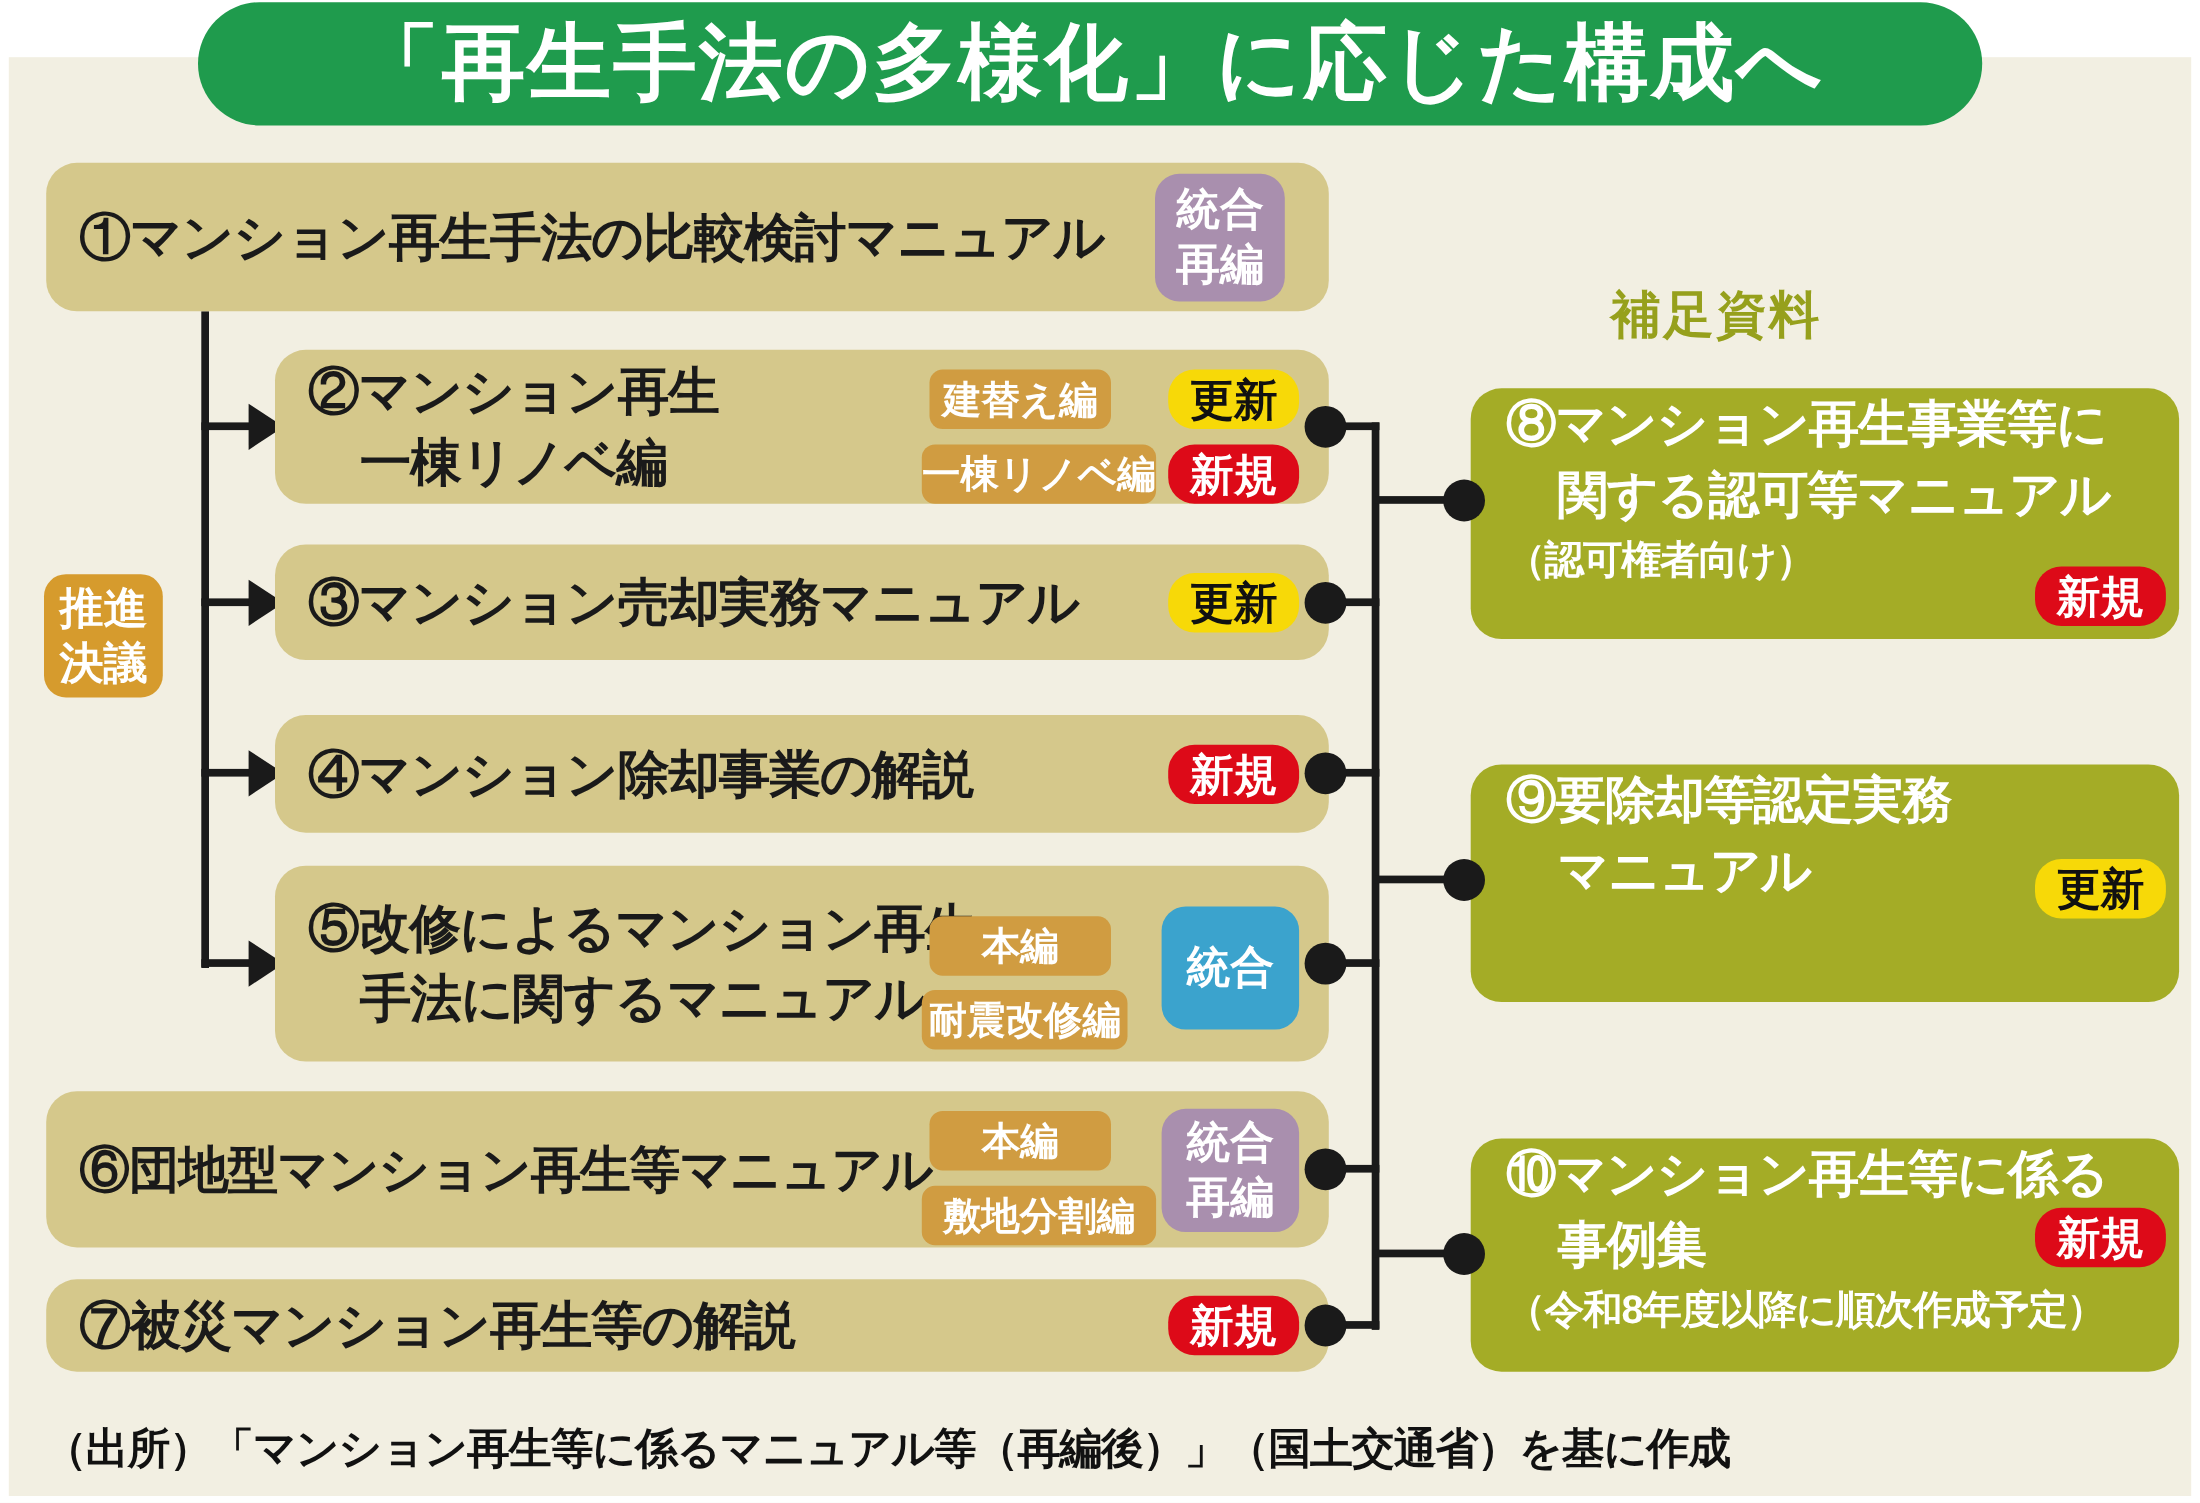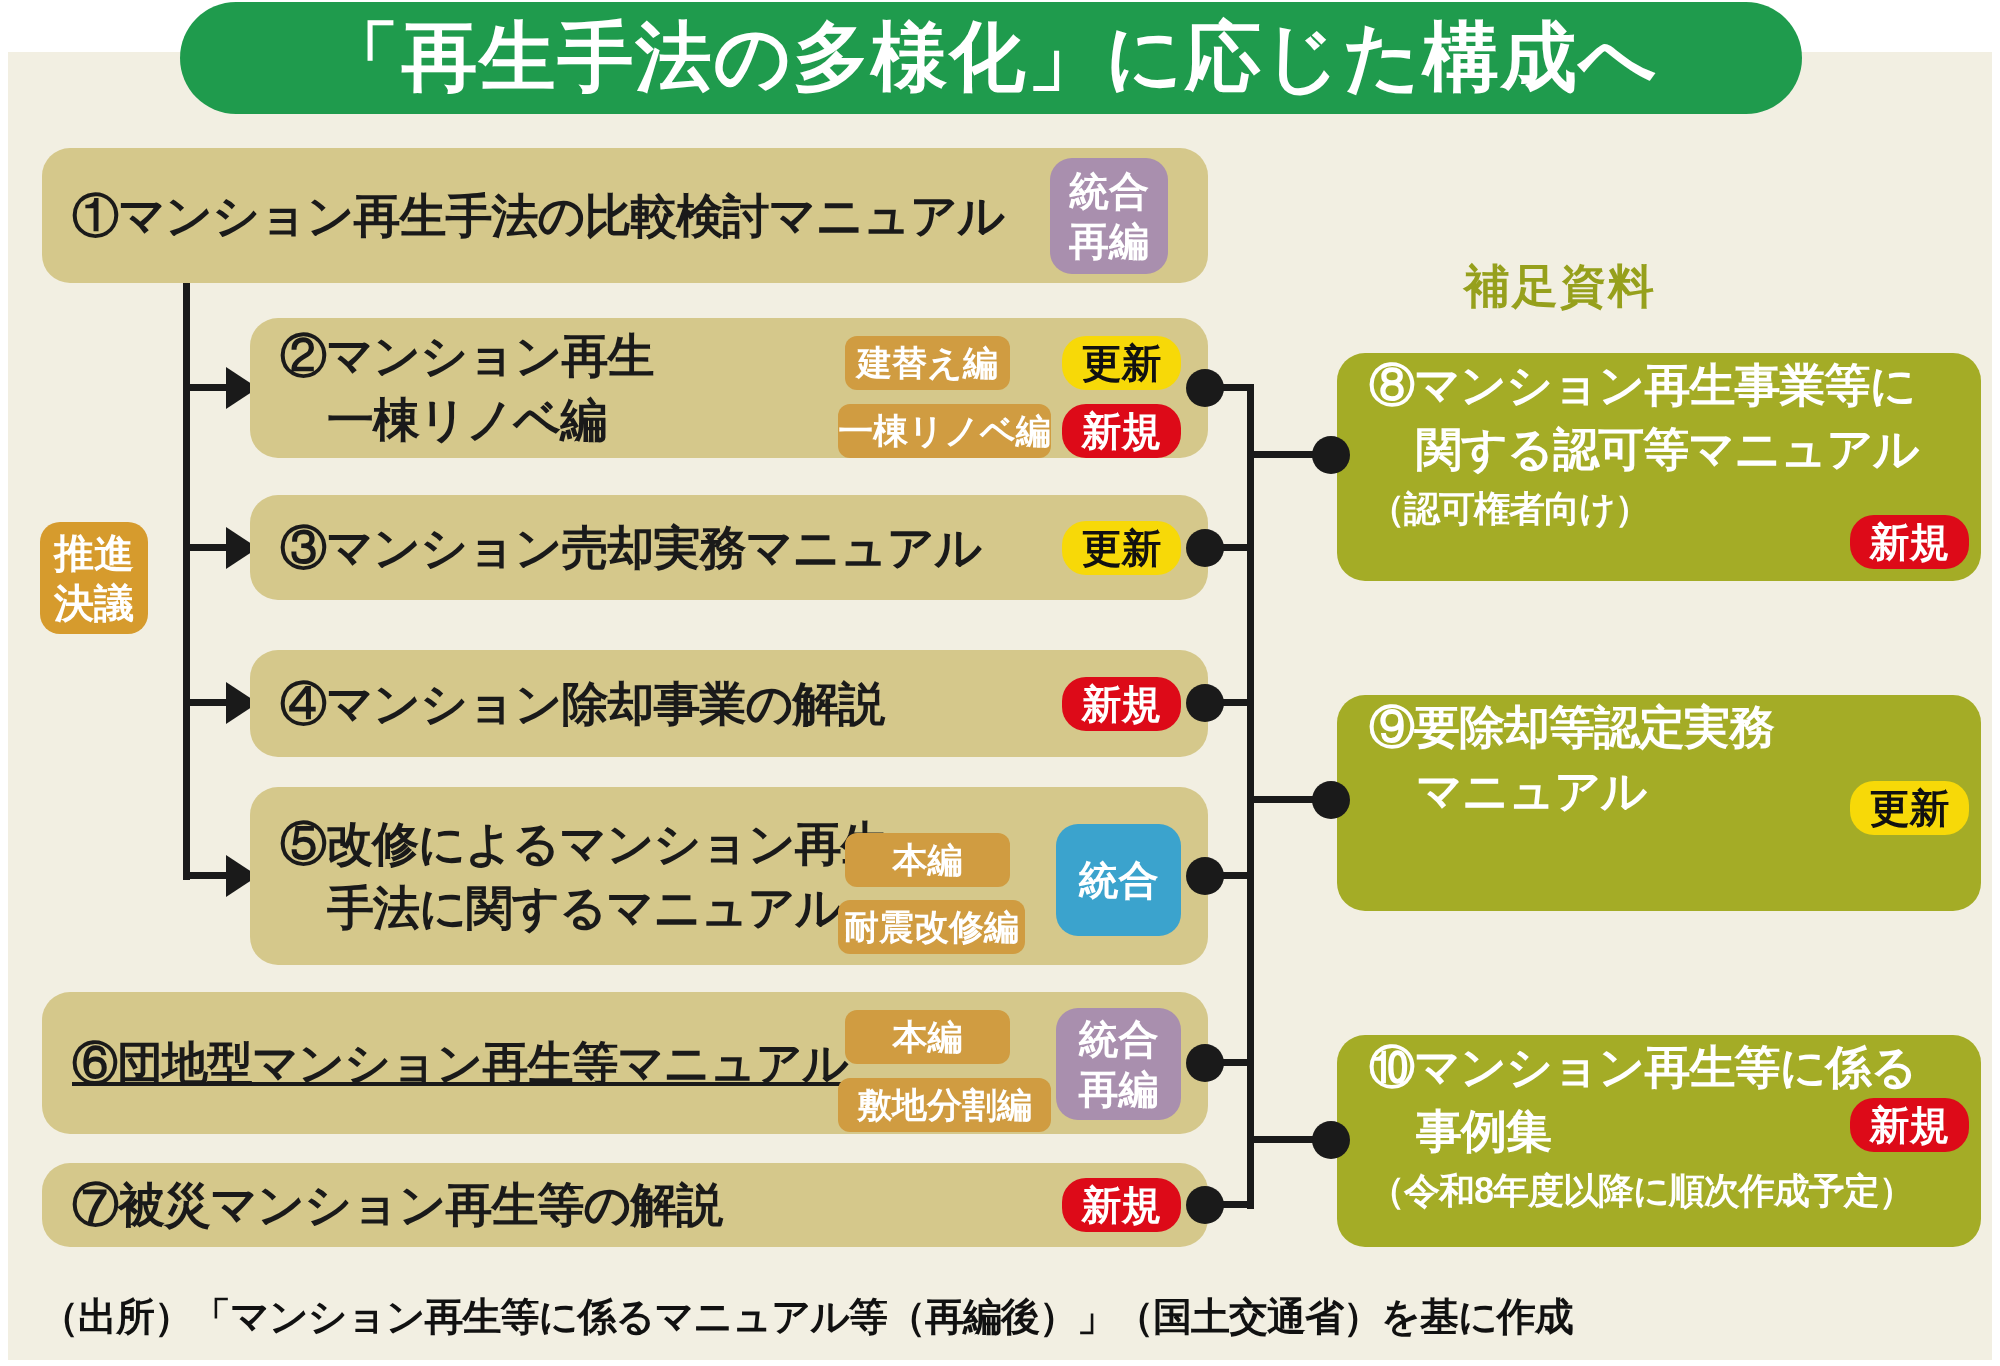--- a/index.html
+++ b/index.html
@@ -111,21 +111,21 @@
     <span class="bl">⑤改修によるマンション再生</span>
     <span class="bl indent">手法に関するマニュアル</span>
   </div>
   <div class="tag" style="left:845px;top:833px;width:165px;height:54px;">本編</div>
   <div class="tag" style="left:838px;top:900px;width:187px;height:54px;">耐震改修編</div>
   <div class="merge merge-blue" style="left:1056px;top:824px;width:125px;height:112px;">
     <span>統合</span>
   </div>
 
   <div class="tanbox" style="left:42px;top:992px;width:1166px;height:142px;">
-    <span class="bl" style="font-size:46px;text-decoration:underline;">⑥団地型マンション再生等マニュアル</span>
+    <span class="bl" style="font-size:46px;">⑥団地型マンション再生等マニュアル</span>
   </div>
   <div class="tag" style="left:845px;top:1010px;width:165px;height:54px;">本編</div>
   <div class="tag" style="left:838px;top:1078px;width:213px;height:54px;">敷地分割編</div>
   <div class="merge merge-purple" style="left:1056px;top:1008px;width:125px;height:112px;">
     <span>統合</span>
     <span>再編</span>
   </div>
 
   <div class="tanbox" style="left:42px;top:1163px;width:1166px;height:84px;">
     <span class="bl">⑦被災マンション再生等の解説</span>

